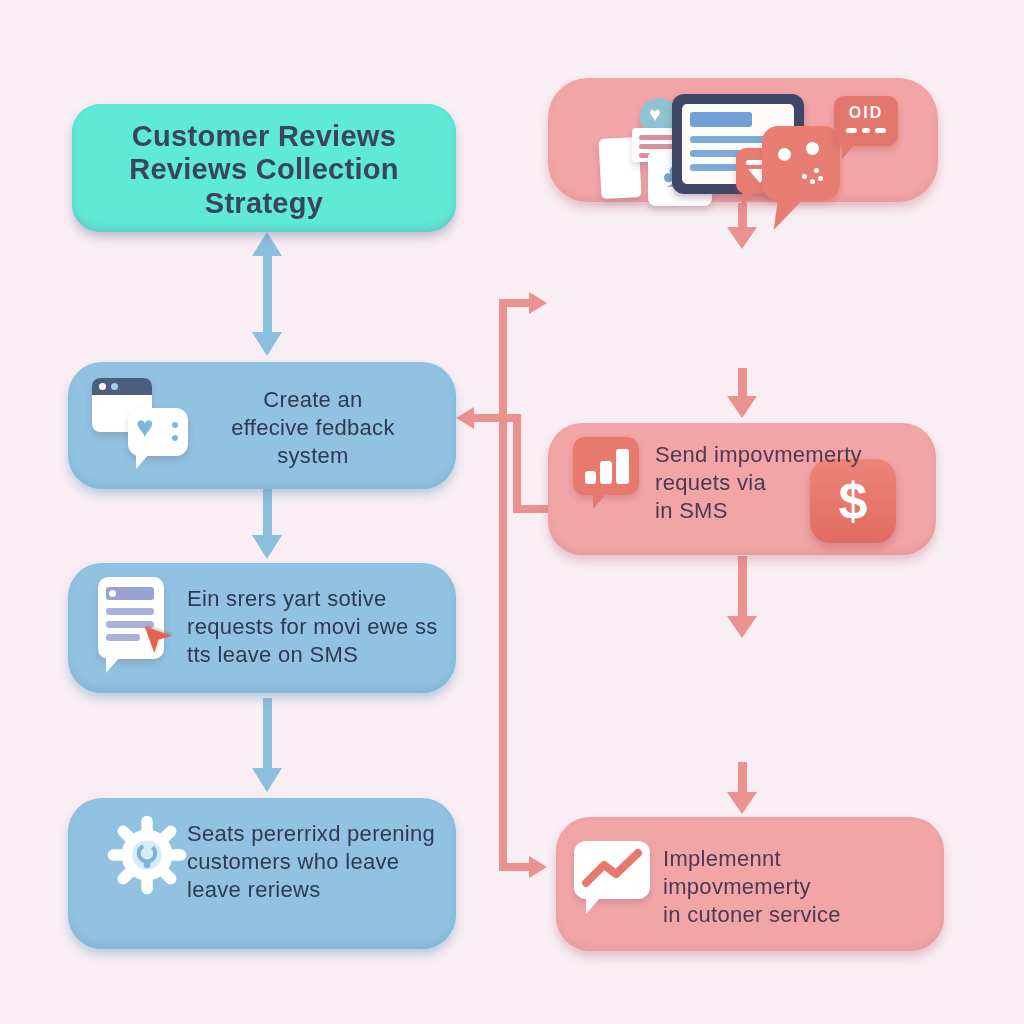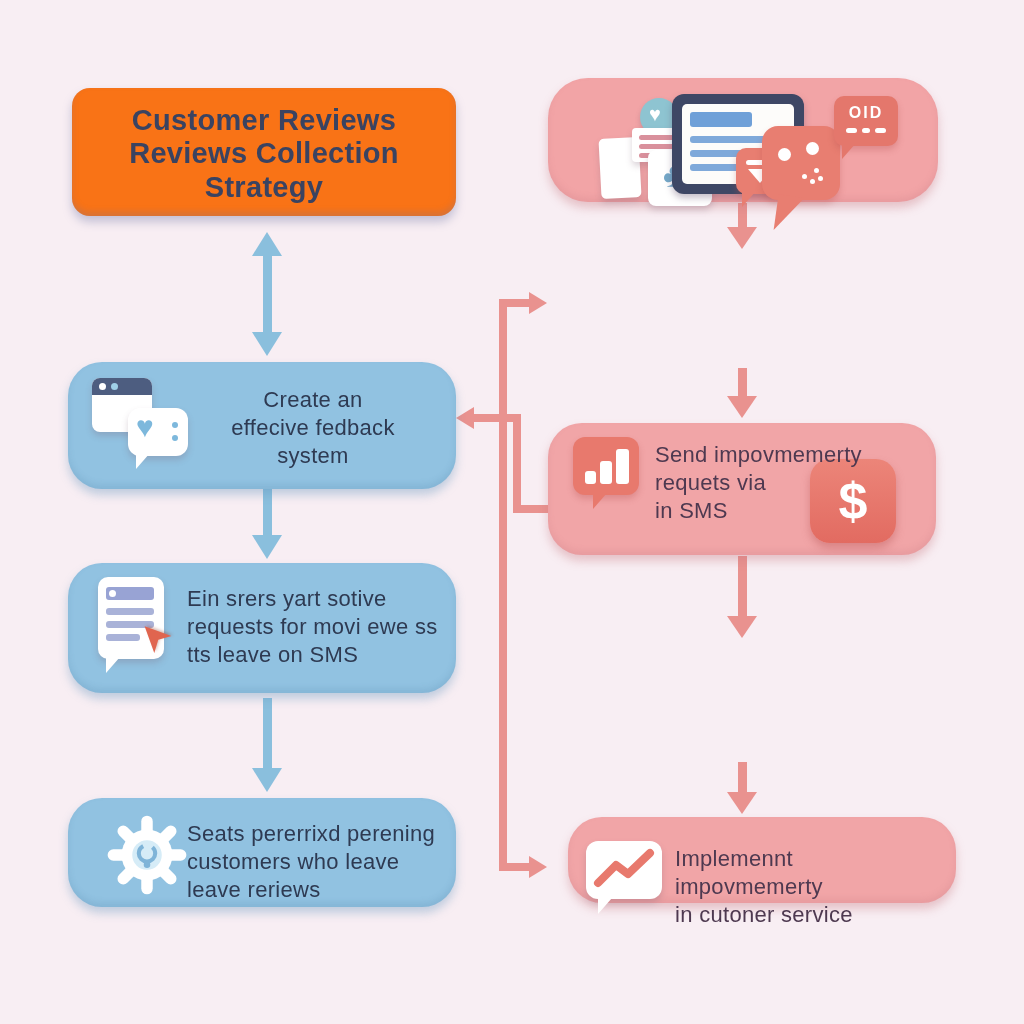--- a/index.html
+++ b/index.html
@@ -1,20 +1,20 @@
 <!DOCTYPE html>
 <html><head>
 <meta charset="utf-8">
 <style>
   html,body{margin:0;padding:0;background:#f8eef3;}
   .stage{position:relative;width:1024px;height:1024px;background:#f8eef3;overflow:hidden;
          font-family:"Liberation Sans", sans-serif;}
   
   .card{position:absolute;border-radius:34px;}
-  .card.lav{background:#f97316;border-radius:18px;box-shadow:0 6px 10px rgba(120,125,170,.4),inset 0 -4px 6px rgba(110,115,160,.25);}
+  .card.lav{background:#5eead4;border-radius:28px;box-shadow:0 6px 10px rgba(120,125,170,.4),inset 0 -4px 6px rgba(110,115,160,.25);margin-top:16px;}
   .card.blue{background:#91c2e1;box-shadow:0 6px 10px rgba(100,150,190,.38),inset 0 -4px 6px rgba(70,120,160,.18);}
   .card.pink{background:#f1a5a7;box-shadow:0 6px 10px rgba(200,120,130,.38),inset 0 -4px 6px rgba(190,110,120,.18);}
   .card-text{position:absolute;white-space:pre-line;line-height:1.28;letter-spacing:.3px;font-weight:500;}
   .title-text{width:100%;text-align:center;font-size:29px;font-weight:700;color:#3a4361;line-height:1.15;}
   .blue-text{font-size:22px;color:#2e3a52;}
   .pink-text{font-size:22px;color:#4e3950;}
   .tri{position:absolute;width:0;height:0;}
   
   .pline{position:absolute;background:#e9928f;}
   
@@ -159,21 +159,21 @@
         <div class="bar" style="left:8px;top:57px;width:34px;height:7px;background:#a9b2d8;"></div>
         <div class="tailw" style="left:8px;bottom:-14px;"></div>
       </div>
       <span class="abs" style="left:70px;top:52px;font-size:38px;color:#e0654f;transform:rotate(-135deg);text-shadow:0 2px 3px rgba(150,60,40,.35);">➤</span>
     </div>
     <div class="card-text blue-text" style="left:119px;top:22px;width:260px;">Ein srers yart sotive
 requests for movi ewe ss
 tts leave on SMS</div>
   </div>
 
-  <div class="card blue" style="left:68px;top:798px;width:388px;height:109px;">
+  <div class="card blue" style="left:68px;top:798px;width:388px;height:151px;">
     <svg class="abs" style="left:38px;top:16px;" width="82" height="82" viewBox="0 0 100 100">
       <g fill="#ffffff">
         <rect x="43" y="2" width="14" height="96" rx="7"></rect>
         <rect x="43" y="2" width="14" height="96" rx="7" transform="rotate(45 50 50)"></rect>
         <rect x="43" y="2" width="14" height="96" rx="7" transform="rotate(90 50 50)"></rect>
         <rect x="43" y="2" width="14" height="96" rx="7" transform="rotate(135 50 50)"></rect>
         <circle cx="50" cy="50" r="31"></circle>
       </g>
       <circle cx="50" cy="50" r="18" fill="#d6ecf7"></circle>
       <circle cx="50" cy="48" r="10" fill="none" stroke="#7fb4d8" stroke-width="5" stroke-dasharray="42 12"></circle>
@@ -194,21 +194,21 @@
     </div>
     <div class="abs" style="left:262px;top:36px;width:86px;height:84px;background:linear-gradient(#ec8579,#e26b61);border-radius:20px;box-shadow:0 5px 8px rgba(180,80,80,.4);">
       <div class="abs" style="left:0;top:12px;width:100%;text-align:center;color:#fff;font-size:52px;font-weight:700;">$</div>
     </div>
     <div class="card-text pink-text" style="left:107px;top:18px;width:250px;">Send impovmemerty
 requets via
 in SMS</div>
   </div>
 
 
-  <div class="card pink" style="left:568px;top:817px;width:388px;height:86px;">
+  <div class="card pink" style="left:556px;top:817px;width:388px;height:134px;">
     <div class="wbubble" style="left:18px;top:24px;width:76px;height:58px;border-radius:12px;">
       <svg width="76" height="58" viewBox="0 0 76 58">
         <polyline points="12,42 30,24 42,33 64,12" fill="none" stroke="#e8796d" stroke-width="8" stroke-linecap="round" stroke-linejoin="round"></polyline>
       </svg>
       <div class="tailw" style="left:12px;bottom:-15px;"></div>
     </div>
     <div class="card-text pink-text" style="left:107px;top:28px;width:270px;">Implemennt impovmemerty
 in cutoner service</div>
   </div>
 

